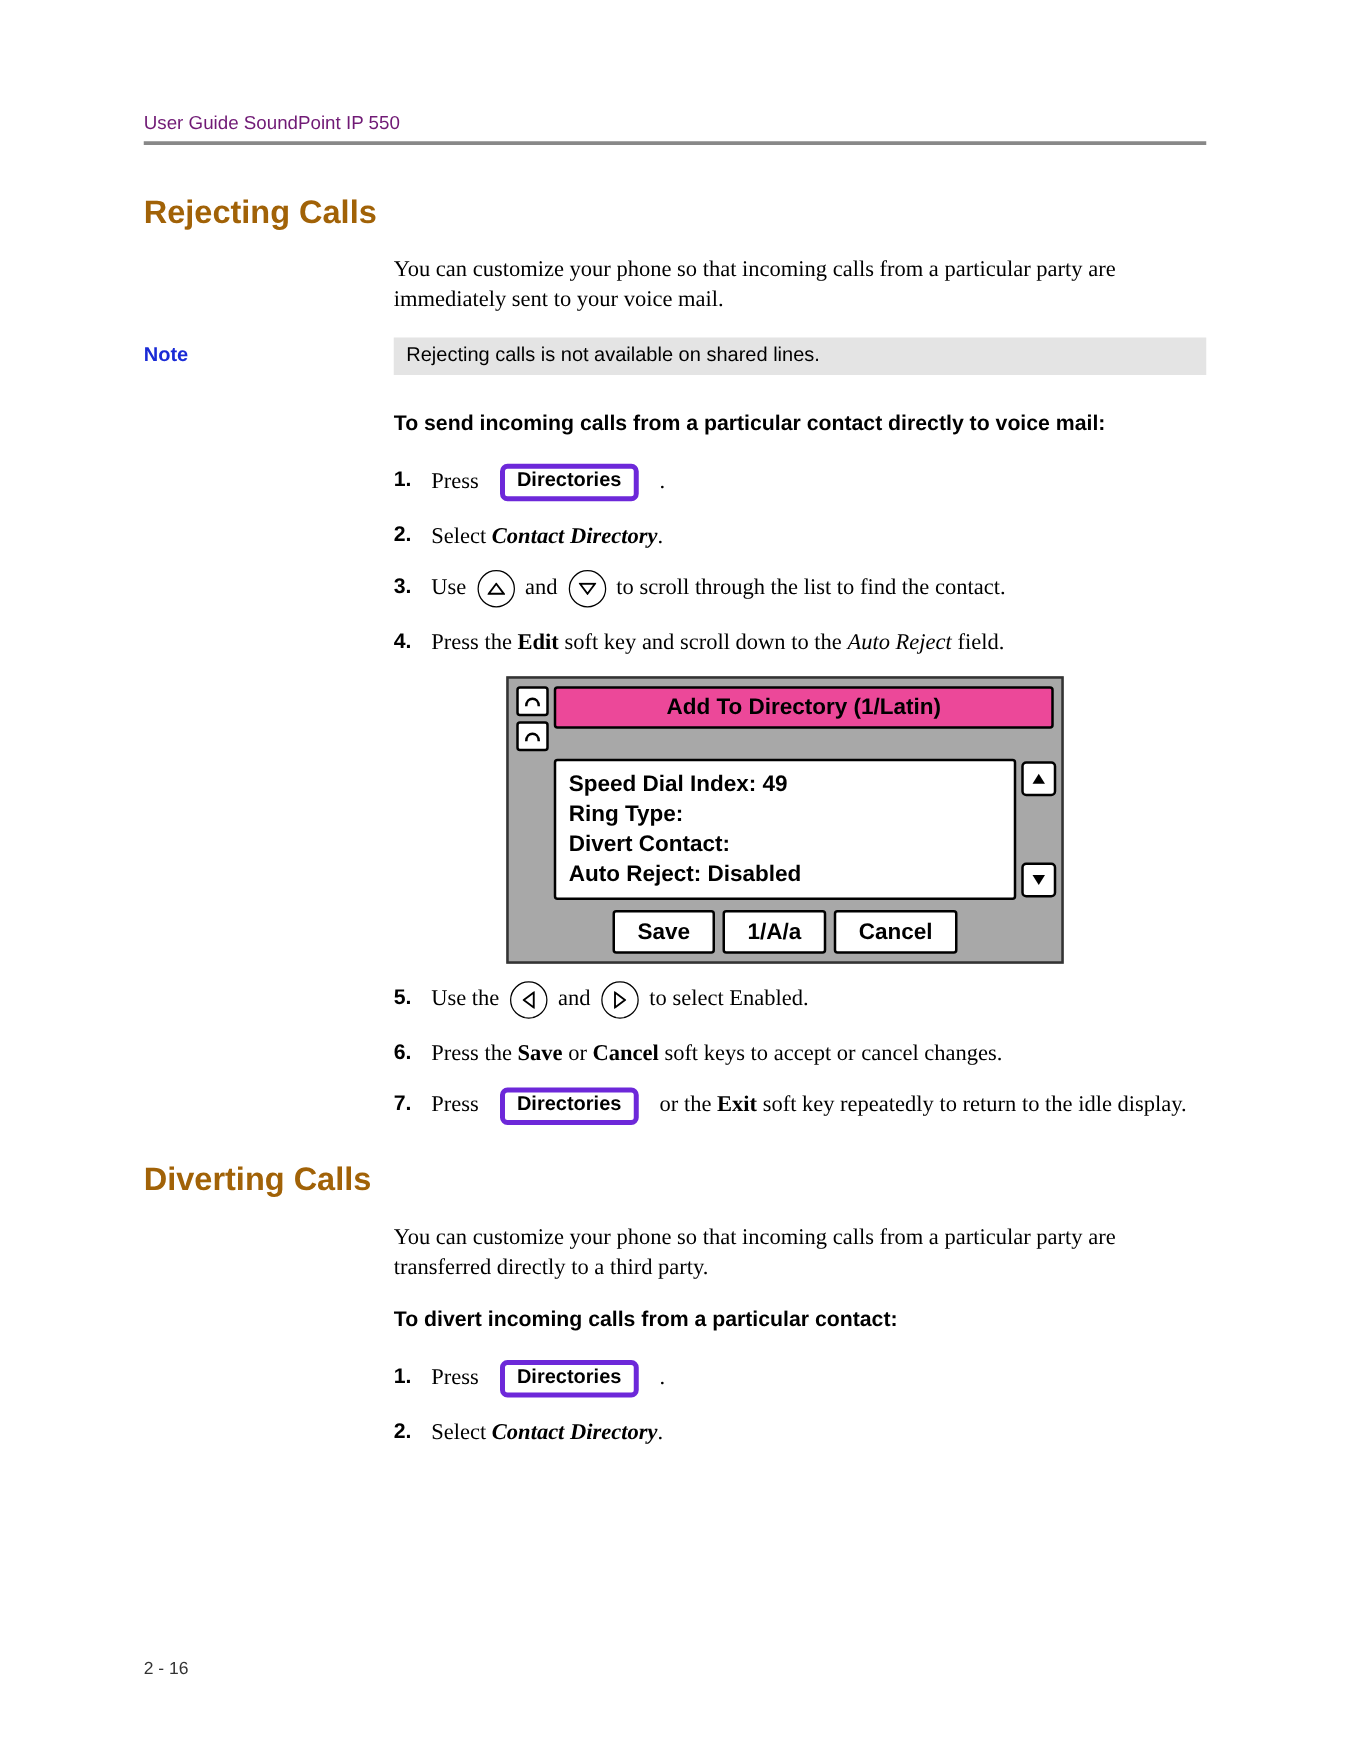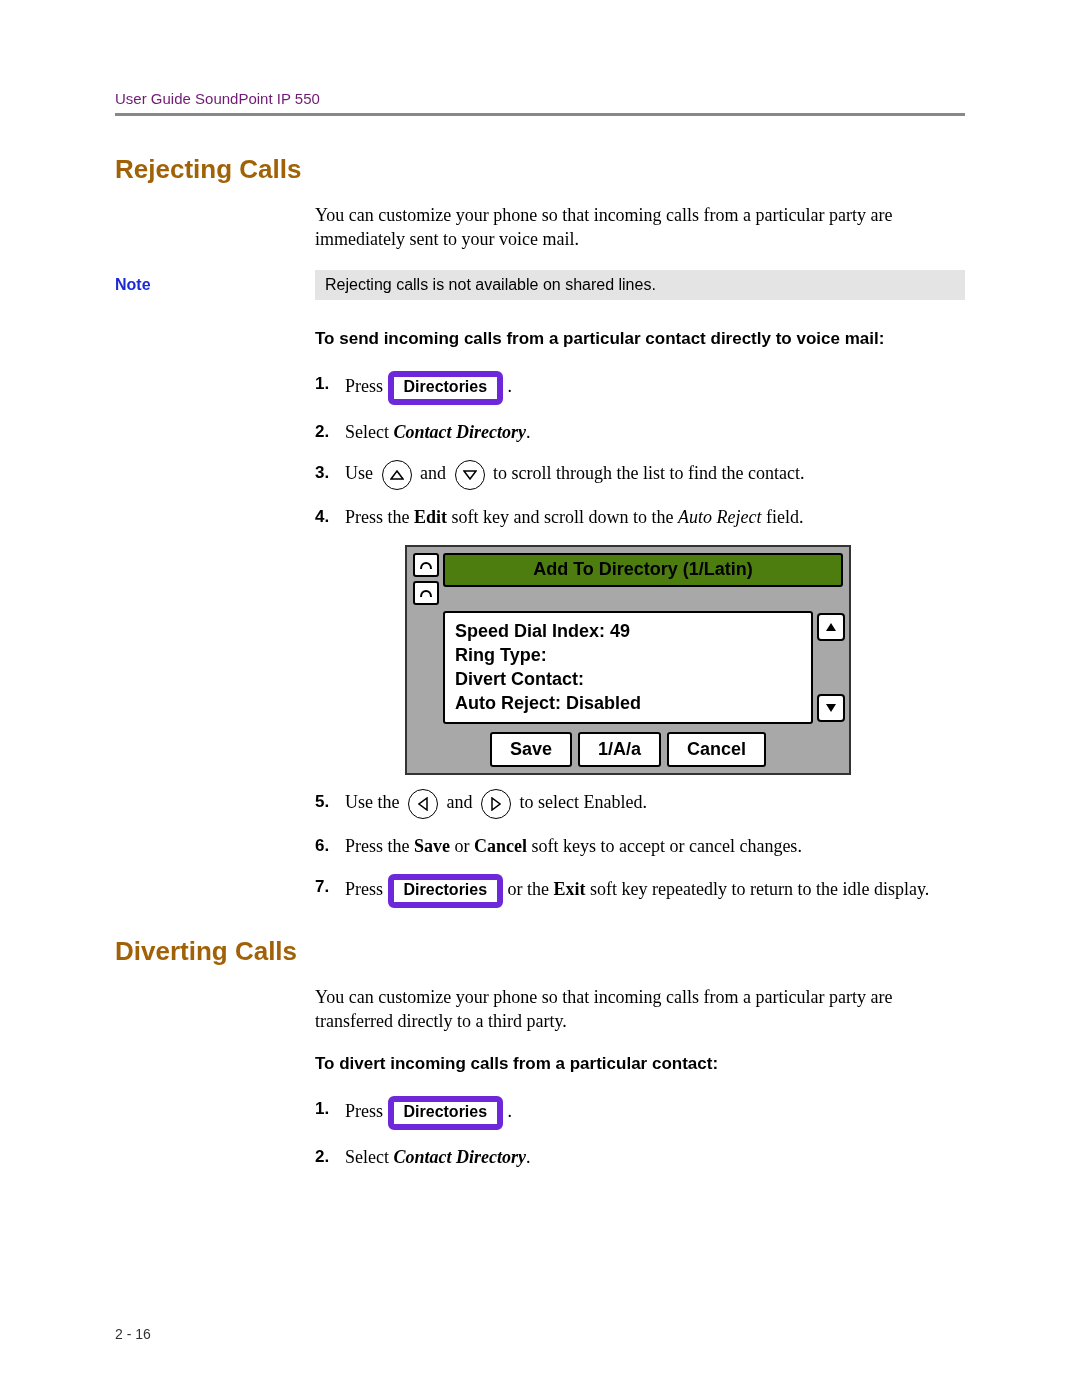--- a/index.html
+++ b/index.html
@@ -85,29 +85,29 @@
   ol.steps > li .num {
     position: absolute;
     left: 0;
     top: 0;
     font-family: Arial, Helvetica, sans-serif;
     font-weight: 700;
     font-size: 17px;
   }
   .key-btn {
     display: inline-block;
-    border: 6px solid #6d28d9;
+    border: 4px solid #6d28d9;
     border-radius: 6px;
     padding: 0 10px 2px 10px;
     font-family: Arial, Helvetica, sans-serif;
     font-weight: 700;
     font-size: 16px;
     line-height: 20px;
     vertical-align: middle;
-    margin: 0 0;
+    margin: 0 12px;
   }
   .nav-key {
     display: inline-flex;
     width: 28px;
     height: 28px;
     border: 1.5px solid #000;
     border-radius: 50%;
     vertical-align: middle;
     margin: 0 4px;
     align-items: center;
@@ -143,21 +143,21 @@
     background: #fff;
     border: 2px solid #000;
     border-radius: 3px;
     height: 20px;
     display: flex;
     align-items: center;
     justify-content: center;
   }
   .title-bar {
     flex: 1;
-    background: #4d7c0f;
+    background: #ec4899;
     border: 2px solid #000;
     border-radius: 3px;
     display: flex;
     align-items: center;
     justify-content: center;
     font-size: 18px;
     height: 30px;
   }
   .lcd-body-row { display: flex; gap: 4px; }
   .lcd-body {

